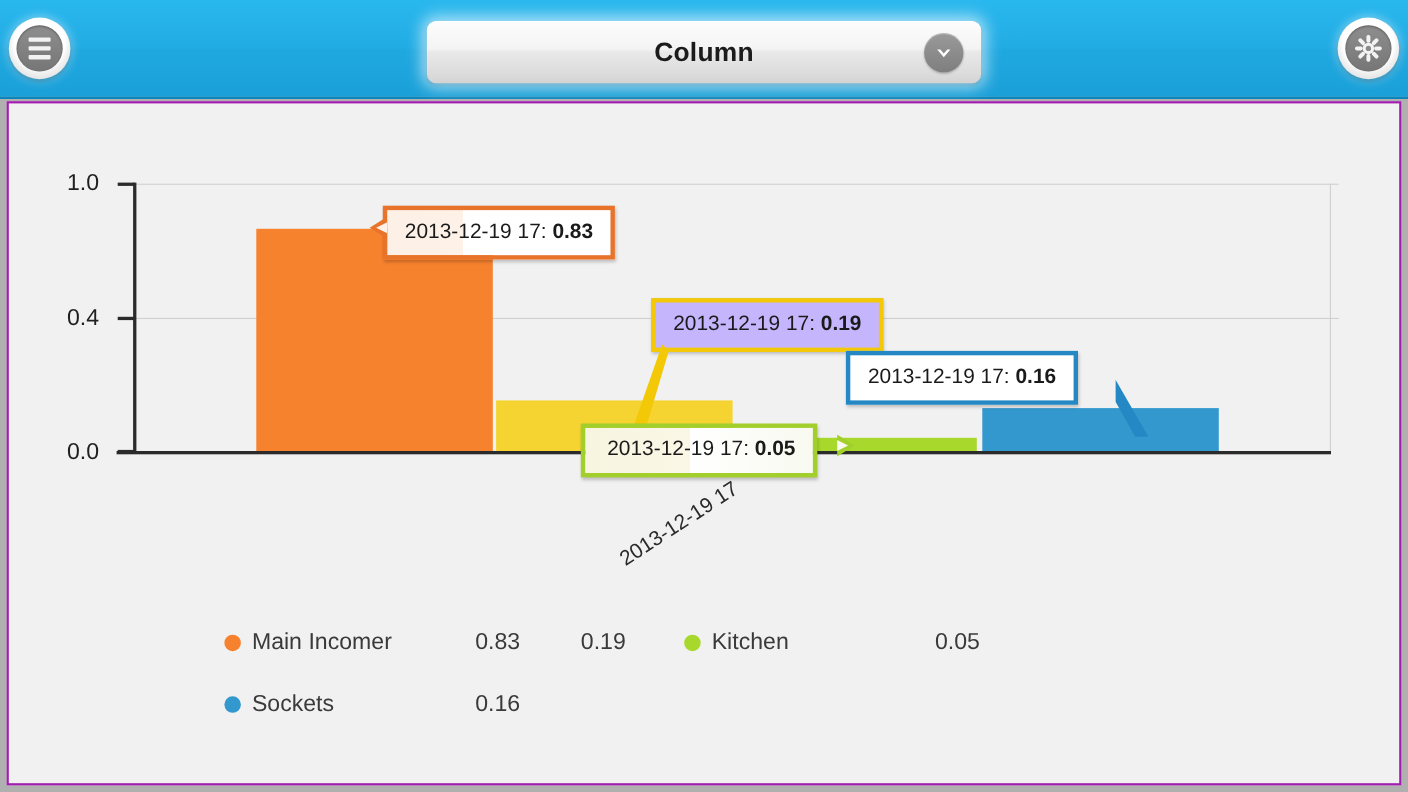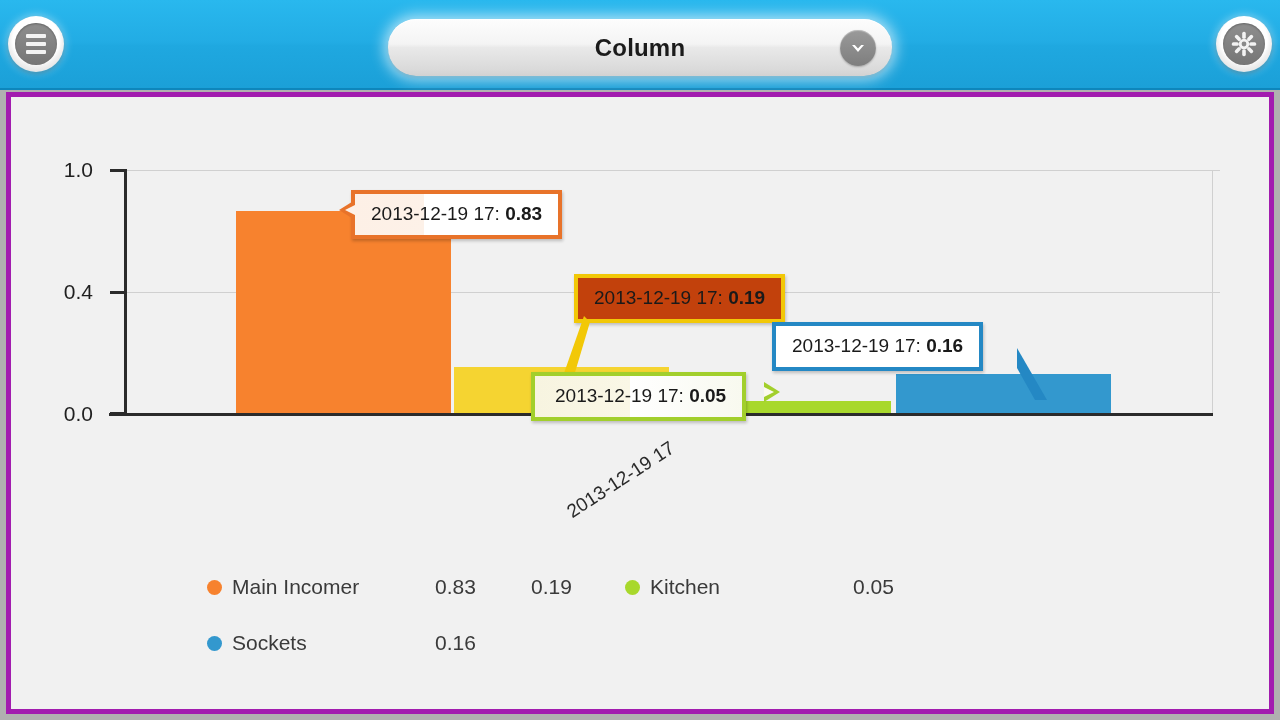--- a/index.html
+++ b/index.html
@@ -33,21 +33,21 @@
     flex-direction: column;
     box-shadow: inset 0 1px 2px rgba(0,0,0,0.3);
   }
   #menu-btn { left: 8px; top: 16px; }
   #settings-btn { left: 1216px; top: 16px; }
   .bar-line { width: 20px; height: 4px; background: #f3f3f3; border-radius: 1px; margin: 2px 0; }
 
   .title-pill {
     position: absolute; left: 388px; top: 19px;
     width: 504px; height: 57px;
-    border-radius: 28px;
+    border-radius: 9px;
     background: linear-gradient(to bottom, #fdfdfd 0%, #f4f4f4 44%, #e9e9e9 50%, #dadada 88%, #d2d2d2 100%);
     box-shadow: 0 0 14px 4px rgba(255,255,255,0.62), 0 2px 3px rgba(0,0,0,0.18), inset 0 1px 0 rgba(255,255,255,0.9);
     display: flex; align-items: center; justify-content: center;
     cursor: pointer;
   }
   .title-pill .label {
     font-size: 24px; font-weight: bold; color: #1b1b1b;
     letter-spacing: 0.2px;
   }
   .title-pill .chev {
@@ -56,21 +56,21 @@
     background: linear-gradient(to bottom, #9a9a9a, #7e7e7e);
     display: flex; align-items: center; justify-content: center;
     box-shadow: inset 0 1px 1px rgba(255,255,255,0.35), 0 1px 2px rgba(0,0,0,0.25);
   }
 
   
   .content {
     position: absolute; left: 6px; top: 92px;
     width: 1268px; height: 622px;
     background: #f1f1f1;
-    border: 5px solid #a21caf;
+    border: 2px solid #a21caf;
     overflow: hidden;
   }
 
   .plot {
     position: absolute; left: 0; top: 0; width: 1268px; height: 622px;
   }
   .gridline {
     position: absolute; left: 114px; width: 1095px; height: 1px;
     background: #d0d0d0;
   }
@@ -203,39 +203,39 @@
     <div class="tip" style="left:340px; top:93px; border-color:#E8732A; background:linear-gradient(to right,#fdf0e6 0%,#fdf1e8 34%,#ffffff 34%,#ffffff 100%);">
       <span>2013-12-19 17: </span><b>0.83</b>
       <span class="arrow" style="left:-22px; top:6px;">
         <svg width="22" height="38" viewBox="0 0 22 38">
             <path d="M22 0 L6 10 L22 20 L22 38 Z" fill="#E8732A"></path>
             <path d="M22 5 L12 10 L22 15 Z" fill="#fdf1e8"></path>
           </svg>
       </span>
     </div>
 
-    <div class="tip" style="left:563px; top:177px; border-color:#F2C807; background:#c2410c;">
+    <div class="tip" style="left:584px; top:177px; border-color:#F2C807; background:#c4b5fd;">
       <span>2013-12-19 17: </span><b>0.19</b>
       <span class="arrow" style="left:-28px; top:38px;">
         <svg width="40" height="84" viewBox="0 0 40 84">
             <path d="M34 0 L6 80 L18 80 L40 6 Z" fill="#F2C807"></path>
           </svg>
       </span>
     </div>
 
     <div class="tip" style="left:733px; top:225px; border-color:#2488C4; background:#ffffff;margin-left:28px;">
       <span>2013-12-19 17: </span><b>0.16</b>
       <span class="arrow" style="right:-38px; top:22px;">
         <svg width="48" height="60" viewBox="0 0 48 60">
             <path d="M0 0 L30 52 L18 52 L0 20 Z" fill="#2488C4"></path>
           </svg>
       </span>
     </div>
 
-    <div class="tip" style="left:520px; top:275px; border-color:#A2CF2C; background:linear-gradient(to right,#f7f4e0 0%,#faf7e6 46%,#ffffff 46%,#f8f9ef 100%);padding-left:20px;">
+    <div class="tip" style="left:520px; top:291px; border-color:#A2CF2C; background:linear-gradient(to right,#f7f4e0 0%,#faf7e6 46%,#ffffff 46%,#f8f9ef 100%);padding-left:20px;">
       <span>2013-12-19 17: </span><b>0.05</b>
       <span class="arrow" style="right:-22px; top:6px;">
         <svg width="22" height="38" viewBox="0 0 22 38">
             <path d="M0 0 L16 10 L0 20 L0 38 Z" fill="#A2CF2C"></path>
             <path d="M0 5 L10 10 L0 15 Z" fill="#fbfaf0"></path>
           </svg>
       </span>
     </div>
 
   </div>

